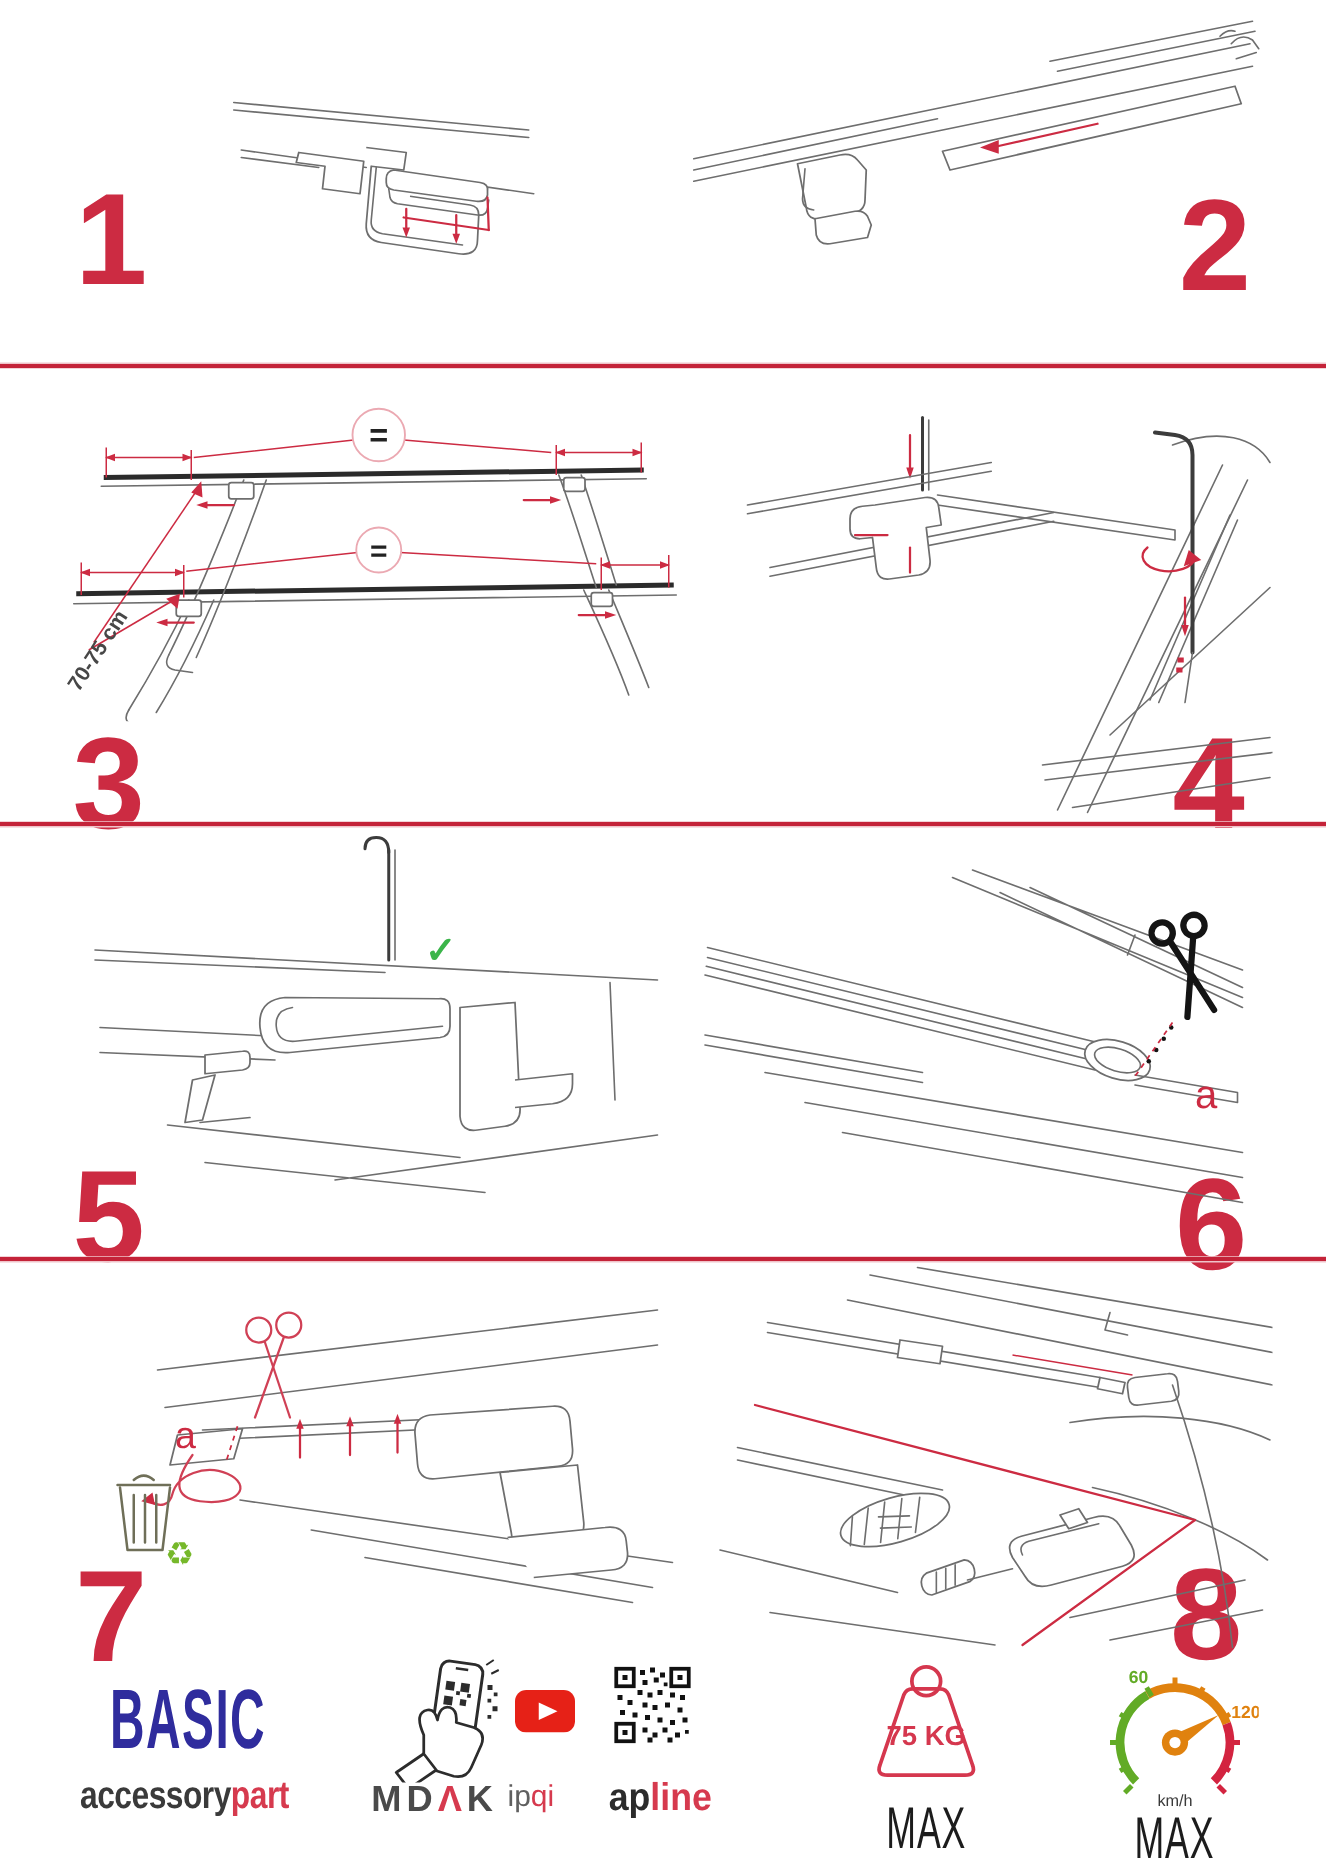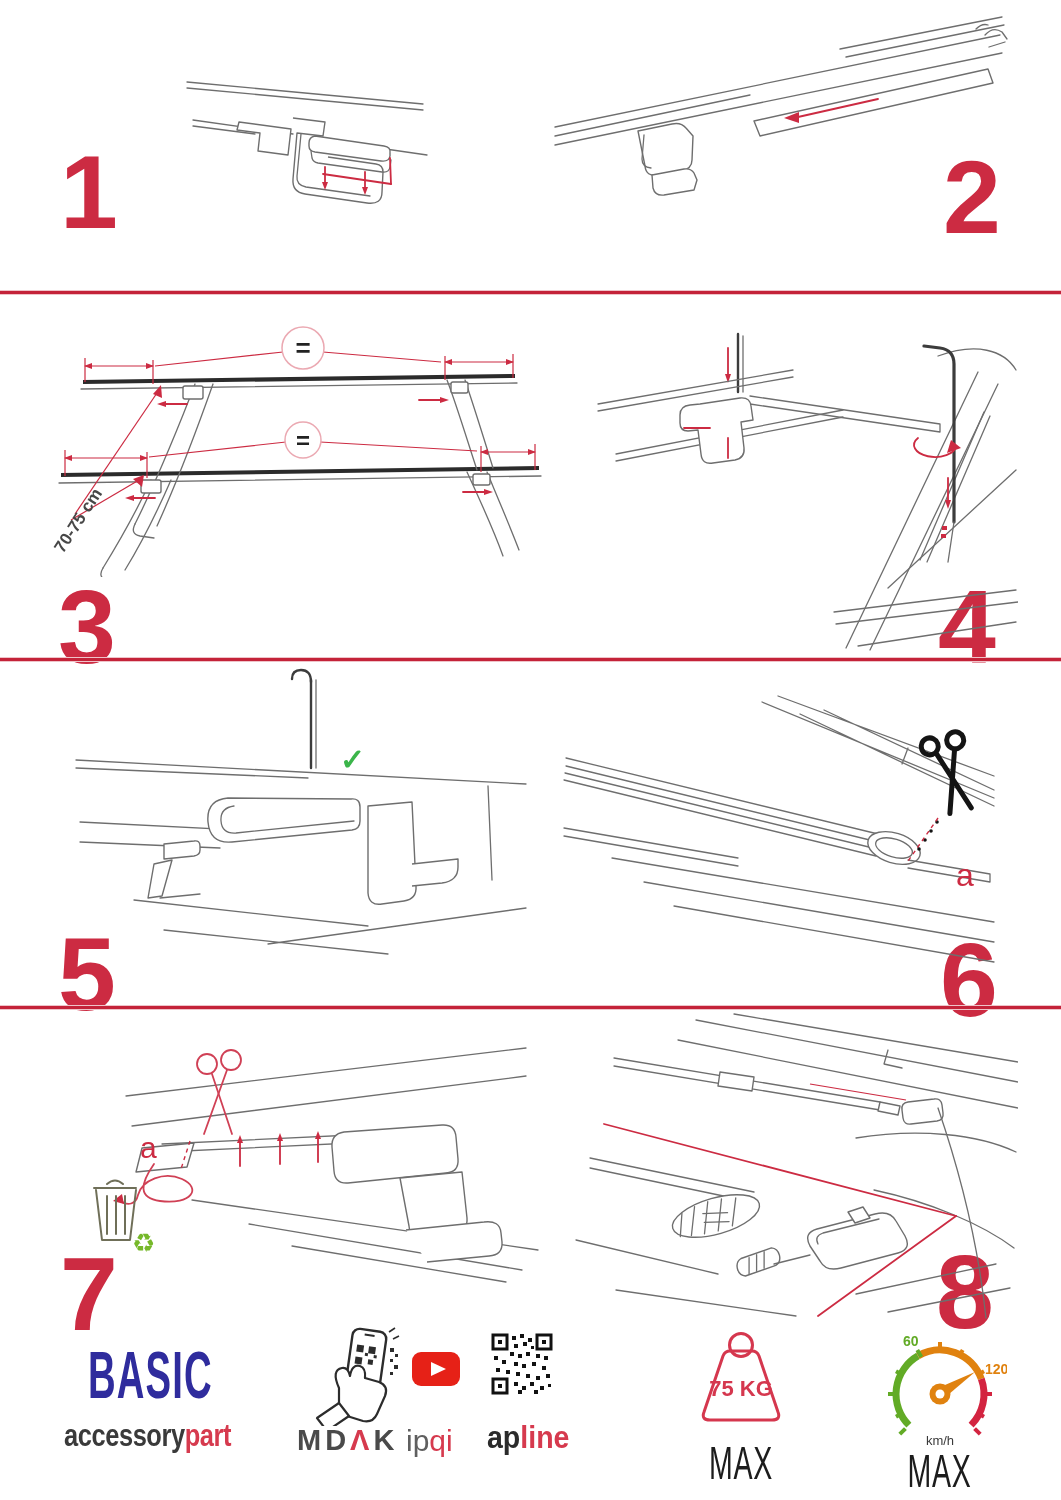--- a/index.html
+++ b/index.html
@@ -25,21 +25,21 @@
   .s-bin{stroke:#6f6f58;stroke-width:2;fill:none;stroke-linecap:round;stroke-linejoin:round;}
   svg text{font-family:"Liberation Sans",sans-serif;}
   
   .logo-basic{position:absolute;left:88px;top:1336px;color:#2f2c9d;font-size:66px;font-weight:bold;
               letter-spacing:2px;transform:scale(0.58,1.02);transform-origin:left top;white-space:nowrap;}
   .logo-ap{position:absolute;left:64px;top:1418px;font-size:31px;font-weight:bold;letter-spacing:-0.5px;
            transform:scaleX(0.82);transform-origin:left top;white-space:nowrap;}
   .logo-ap .blk{color:#3a3a3a;} .red-t{color:#d63a4e;}
   .logo-mdak{position:absolute;left:297px;top:1424px;font-size:29px;font-weight:bold;color:#4a4a4a;
              letter-spacing:4px;white-space:nowrap;}
-  .logo-ipqi{position:absolute;left:406px;top:1424px;font-size:30px;color:#5f5f5f;white-space:nowrap;}
+  .logo-ipqi{position:absolute;left:406px;top:1424px;font-size:24px;color:#5f5f5f;white-space:nowrap;}
   .logo-apline{position:absolute;left:487px;top:1420px;font-size:31px;font-weight:bold;color:#2b2b2b;
                transform:scaleX(0.92);transform-origin:left top;white-space:nowrap;}
   .max-label{position:absolute;color:#1c1c1c;font-size:42px;font-weight:400;text-align:center;
              transform:scale(0.68,1.12);transform-origin:center top;letter-spacing:1px;}
 </style>
 </head>
 <body>
 
 <div class="page">
 

